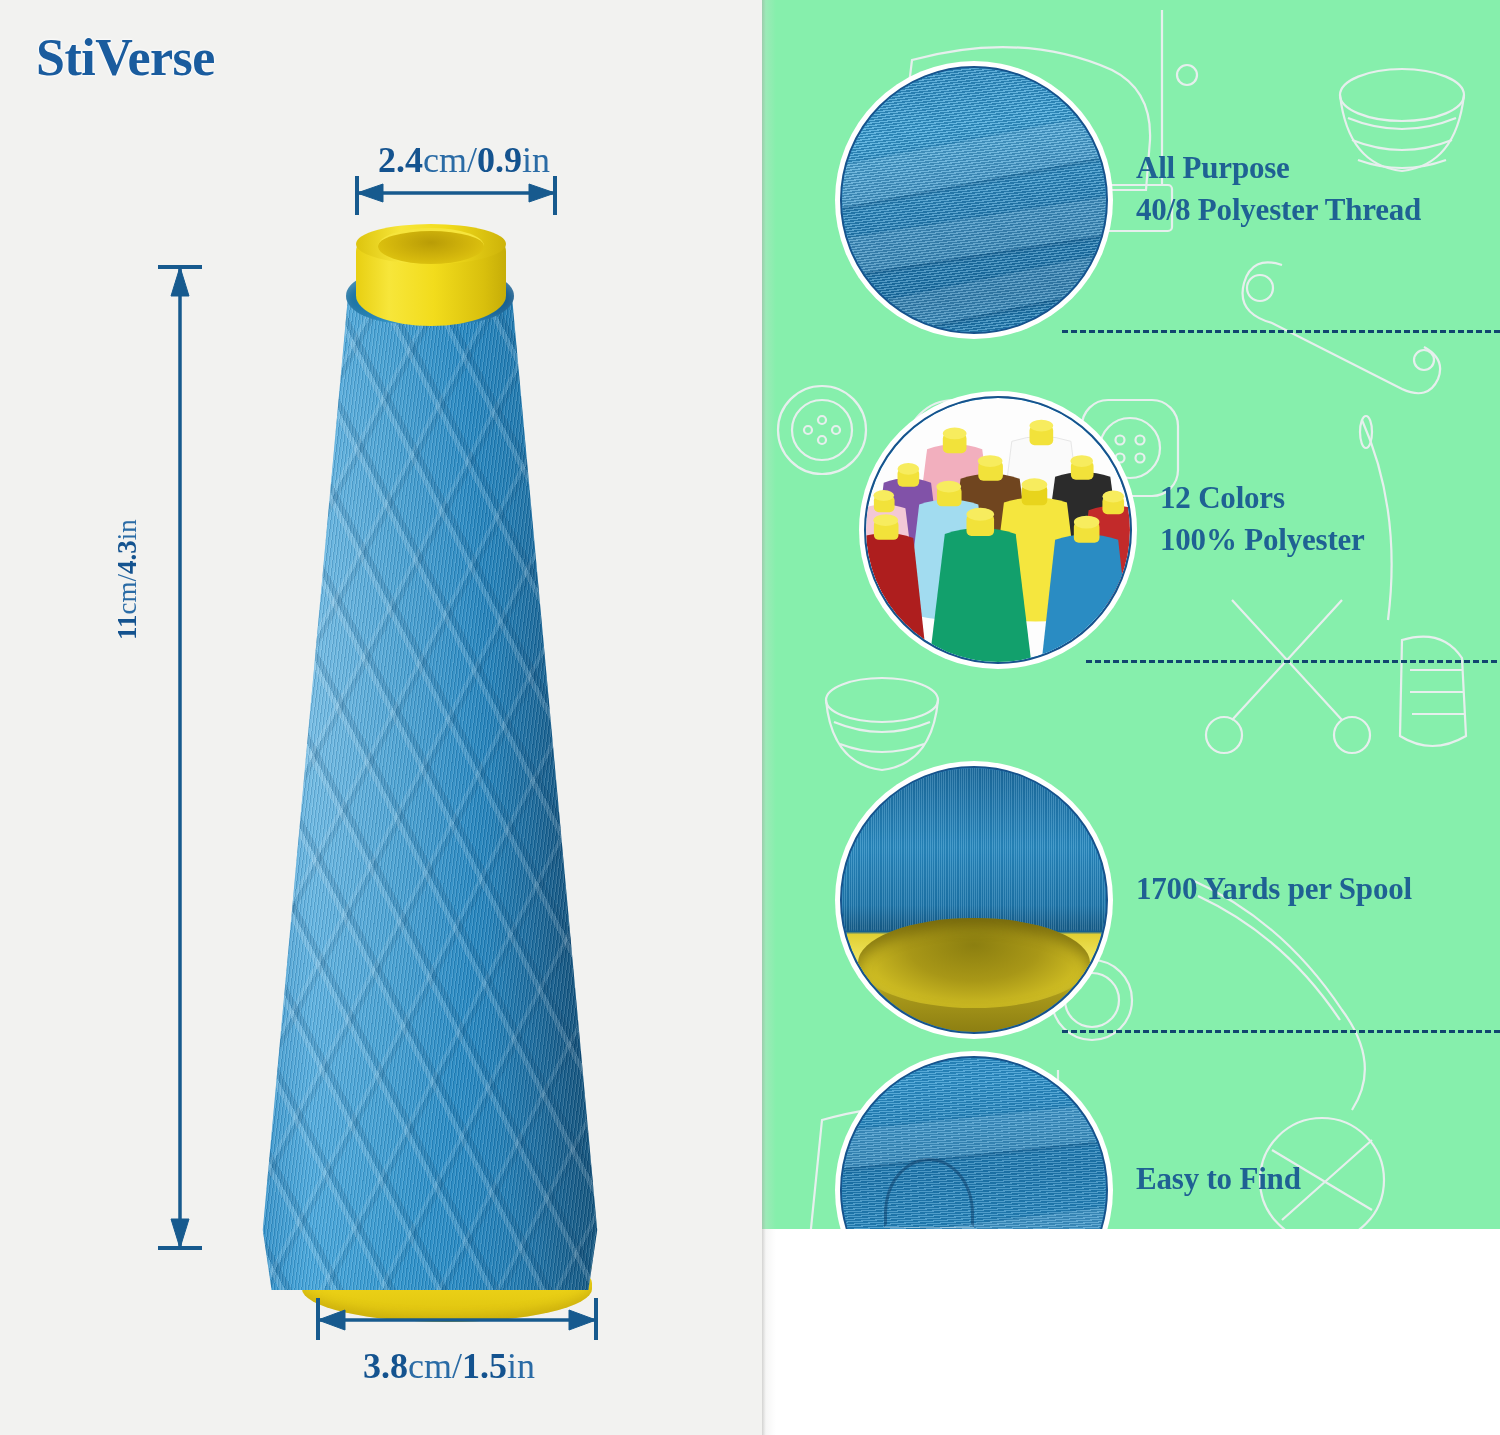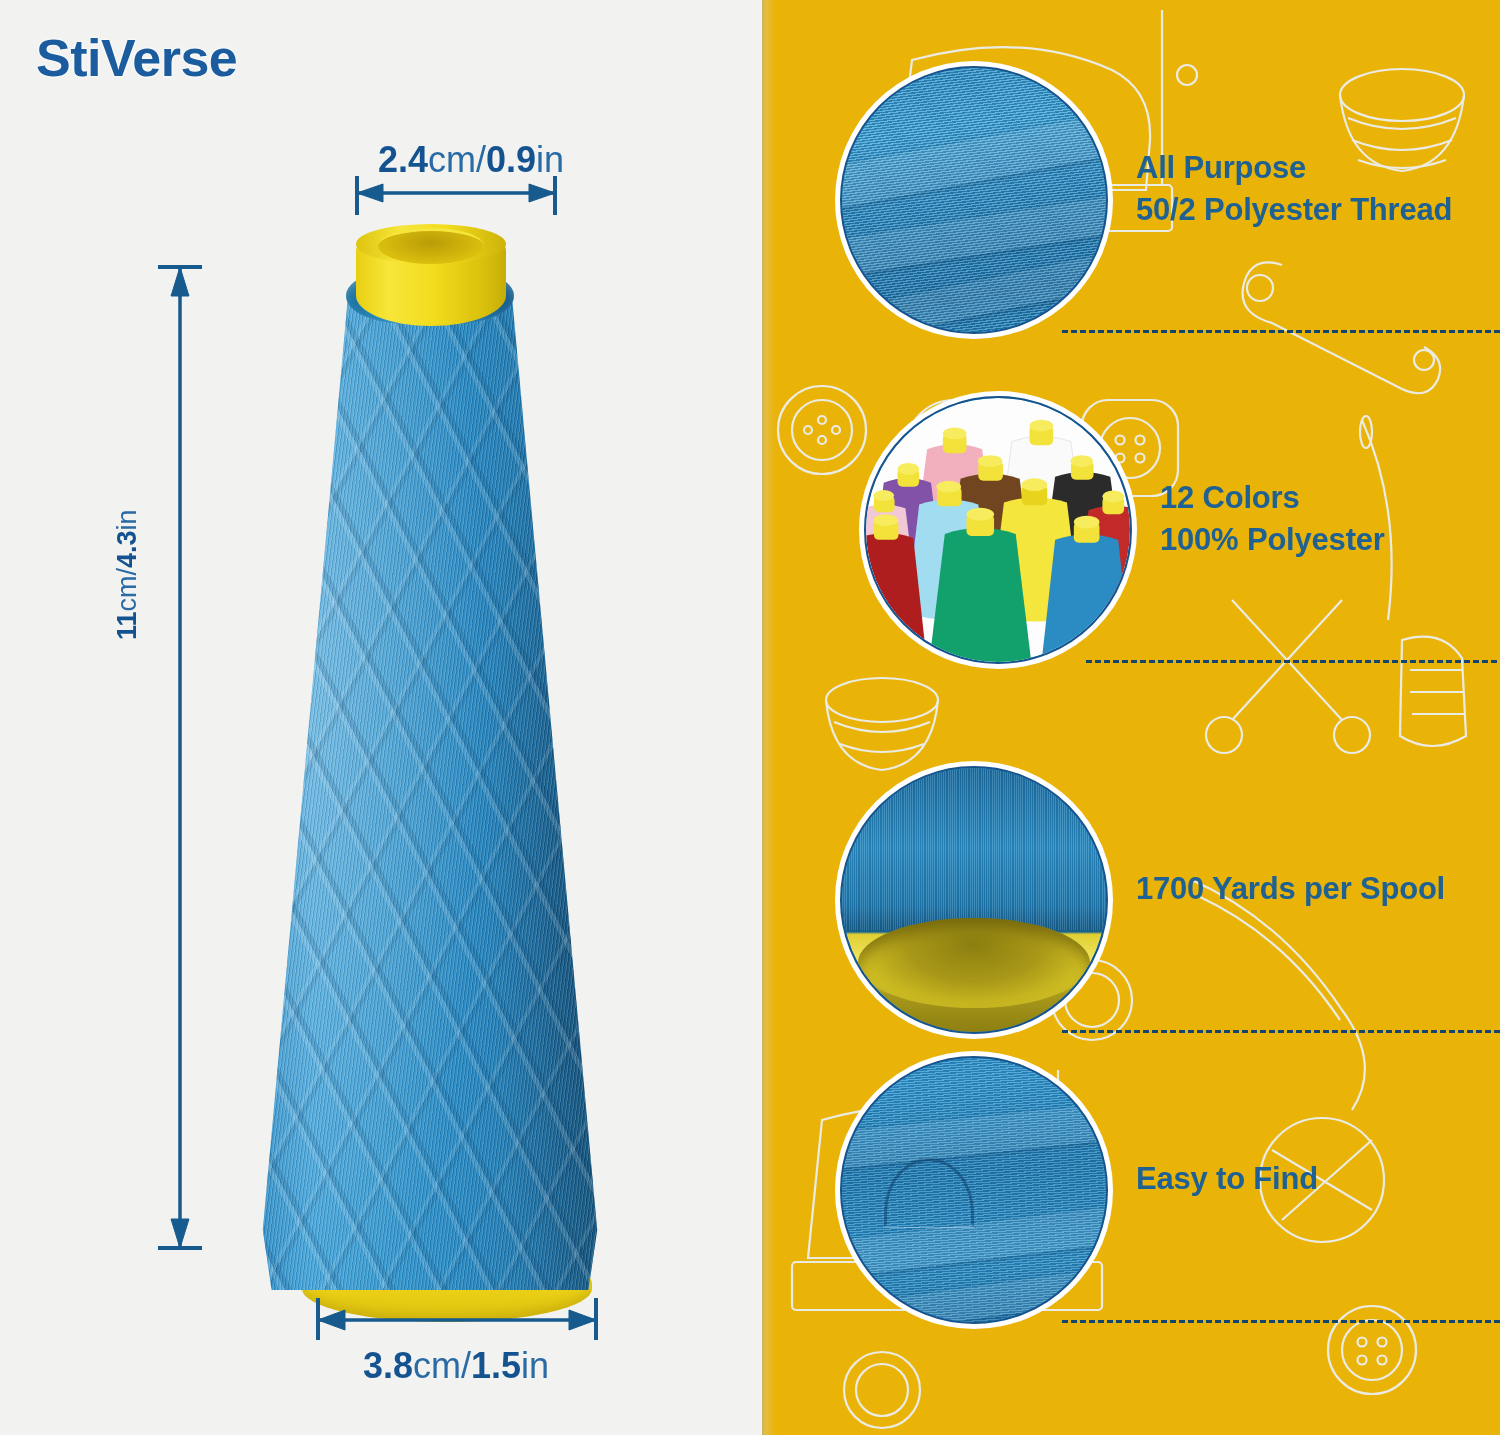--- a/index.html
+++ b/index.html
@@ -10,20 +10,21 @@
     font-family: "Liberation Sans", sans-serif;
     background: #ffffff;
     overflow: hidden;
     position: relative;
   }
 
   .page {
     position: absolute;
     inset: 0;
     display: flex;
+    font-family: Liberation Serif, serif;
   }
 
   
   .left-panel {
     position: relative;
     width: 762px;
     height: 1435px;
     background: #f2f2f0;
     flex: 0 0 762px;
   }
@@ -212,22 +213,22 @@
     width: 14px;
     height: 1435px;
     background: linear-gradient(90deg, rgba(175,175,172,0.55) 0%, rgba(220,220,218,0.25) 28%, rgba(255,255,255,0) 100%);
     z-index: 6;
   }
 
   
   .right-panel {
     position: relative;
     flex: 1 1 auto;
-    height: 1435px;
-    background: #eab308;
+    height: 1229px;
+    background: #86efac;
     overflow: hidden;
   }
 
   svg.watermark {
     position: absolute;
     left: 0; top: 0;
     width: 738px; height: 1435px;
     opacity: 1;
   }
 
@@ -529,21 +530,21 @@
         <div class="circle">
           <div class="circle-inner">
             <div class="thread-closeup"></div>
             <div class="band" style="left:-10%;top:26%;width:130%;height:16%;transform:rotate(-11deg);"></div>
             <div class="band" style="left:-10%;top:56%;width:130%;height:14%;transform:rotate(-9deg);"></div>
             <div class="band" style="left:-10%;top:80%;width:130%;height:13%;transform:rotate(-12deg);"></div>
           </div>
         </div>
         <div class="feature-text">
           <div class="line">All Purpose</div>
-          <div class="line">50/2 Polyester Thread</div>
+          <div class="line">40/8 Polyester Thread</div>
         </div>
         <div class="dash-line"></div>
       </div>
 
       <div class="feature f2">
         <div class="circle">
           <div class="circle-inner">
             <svg class="spools" viewBox="0 0 268 268" preserveAspectRatio="xMidYMid slice">
               <rect width="268" height="268" fill="#fdfdfd"></rect>
 

